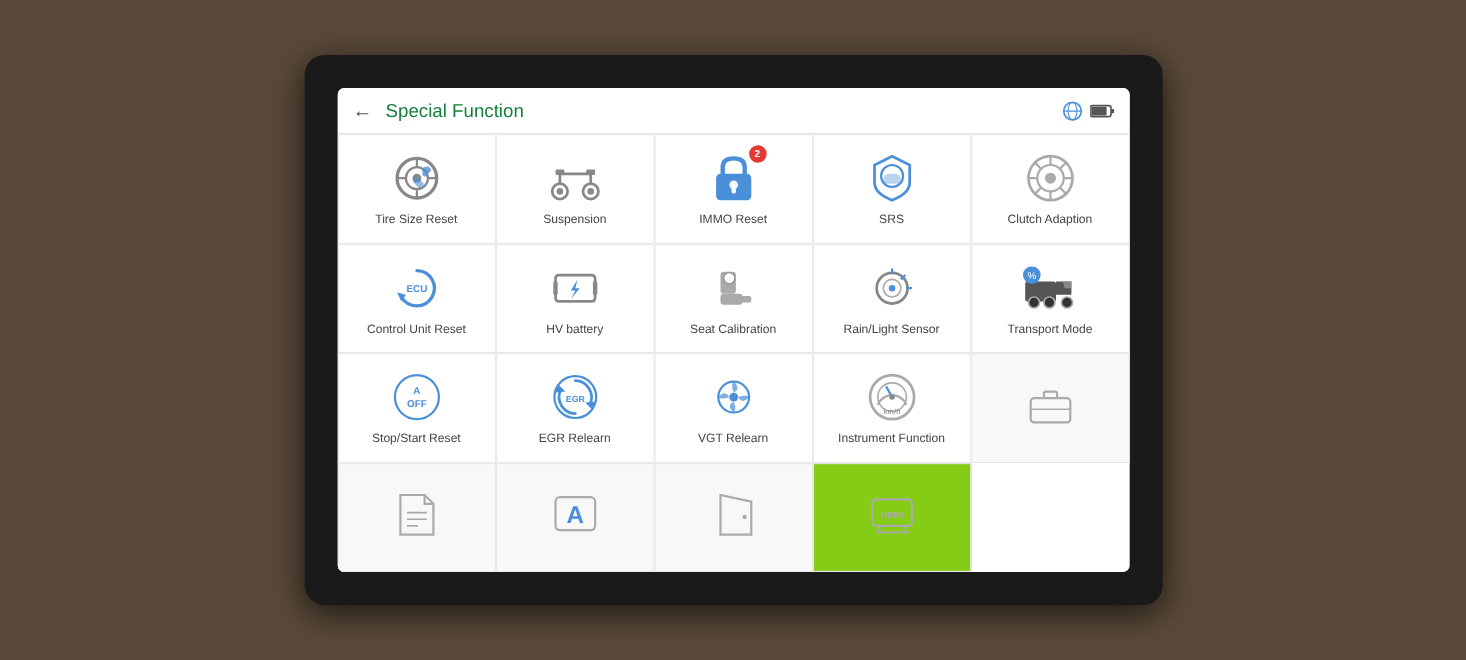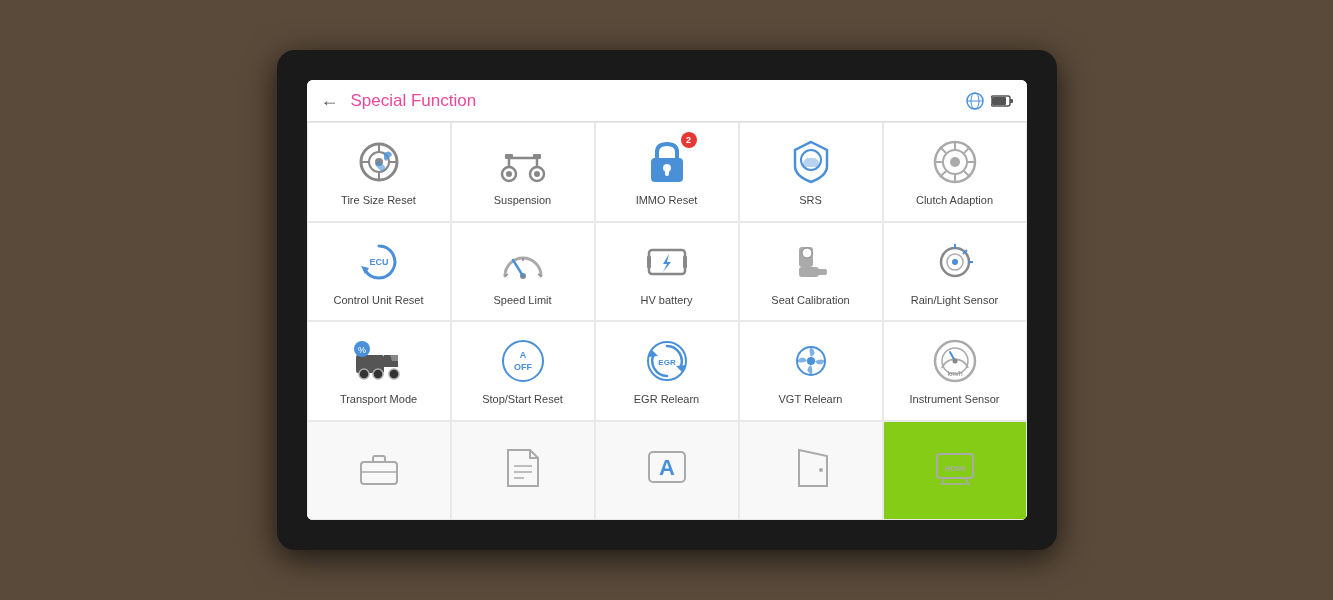--- a/index.html
+++ b/index.html
@@ -43,21 +43,21 @@
       position: relative;
     }
     .back-btn {
       font-size: 18px;
       color: #555;
       cursor: pointer;
       margin-right: 12px;
     }
     .header-title {
       font-size: 17px;
-      color: #ec4899;
+      color: #15803d;
       font-weight: 400;
     }
     .header-icons {
       position: absolute;
       right: 14px;
       top: 50%;
       transform: translateY(-50%);
       display: flex;
       align-items: center;
       gap: 6px;
@@ -227,35 +227,20 @@
 
             <path d="M24 8 A16 16 0 1 1 10 32" fill="none" stroke="#4a90d9" stroke-width="3" stroke-linecap="round"></path>
             <polygon points="6,28 10,36 14,30" fill="#4a90d9"></polygon>
 
             <text x="24" y="27" text-anchor="middle" font-size="9" font-weight="bold" fill="#4a90d9" font-family="Arial">ECU</text>
           </svg>
         </div>
         <span class="item-label">Control Unit Reset</span>
       </div>
 
-      <div class="grid-item">
-        <div class="icon-wrap">
-          <svg width="48" height="44" viewBox="0 0 48 44">
-            <path d="M6 36 A18 18 0 0 1 42 36" fill="none" stroke="#aaa" stroke-width="3" stroke-linecap="round"></path>
-            <circle cx="24" cy="36" r="3" fill="#888"></circle>
-
-            <line x1="24" y1="36" x2="14" y2="20" stroke="#4a90d9" stroke-width="2.5" stroke-linecap="round"></line>
-
-            <line x1="6" y1="36" x2="9" y2="34" stroke="#888" stroke-width="1.5"></line>
-            <line x1="42" y1="36" x2="39" y2="34" stroke="#888" stroke-width="1.5"></line>
-            <line x1="24" y1="18" x2="24" y2="21" stroke="#888" stroke-width="1.5"></line>
-          </svg>
-        </div>
-        <span class="item-label">Speed Limit</span>
-      </div>
 
       <div class="grid-item">
         <div class="icon-wrap">
           <svg width="44" height="44" viewBox="0 0 44 44">
             <rect x="4" y="10" width="36" height="24" rx="3" fill="none" stroke="#888" stroke-width="2.5"></rect>
             <rect x="2" y="16" width="4" height="12" rx="1" fill="#888"></rect>
             <rect x="38" y="16" width="4" height="12" rx="1" fill="#888"></rect>
 
             <polygon points="24,14 18,24 22,24 18,32 26,22 22,22" fill="#4a90d9"></polygon>
           </svg>
@@ -361,21 +346,21 @@
         <div class="icon-wrap">
           <svg width="46" height="46" viewBox="0 0 46 46">
             <circle cx="23" cy="23" r="20" fill="none" stroke="#aaa" stroke-width="2.5"></circle>
             <circle cx="23" cy="23" r="13" fill="none" stroke="#aaa" stroke-width="1.5"></circle>
             <path d="M10 30 A14 14 0 0 1 36 30" fill="none" stroke="#aaa" stroke-width="2"></path>
             <line x1="23" y1="23" x2="18" y2="14" stroke="#4a90d9" stroke-width="2" stroke-linecap="round"></line>
             <circle cx="23" cy="23" r="2.5" fill="#888"></circle>
             <text x="23" y="38" text-anchor="middle" font-size="7" fill="#888" font-family="Arial">km/h</text>
           </svg>
         </div>
-        <span class="item-label">Instrument Sensor</span>
+        <span class="item-label">Instrument Function</span>
       </div>
 
       <div class="grid-item" style="background:#f8f8f8;">
         <div class="icon-wrap">
           <svg width="44" height="40" viewBox="0 0 44 40">
             <rect x="4" y="14" width="36" height="22" rx="3" fill="none" stroke="#aaa" stroke-width="2"></rect>
             <path d="M16 14 L16 10 Q16 8 18 8 L26 8 Q28 8 28 10 L28 14" fill="none" stroke="#aaa" stroke-width="2"></path>
             <line x1="4" y1="24" x2="40" y2="24" stroke="#aaa" stroke-width="1.5"></line>
           </svg>
         </div>

